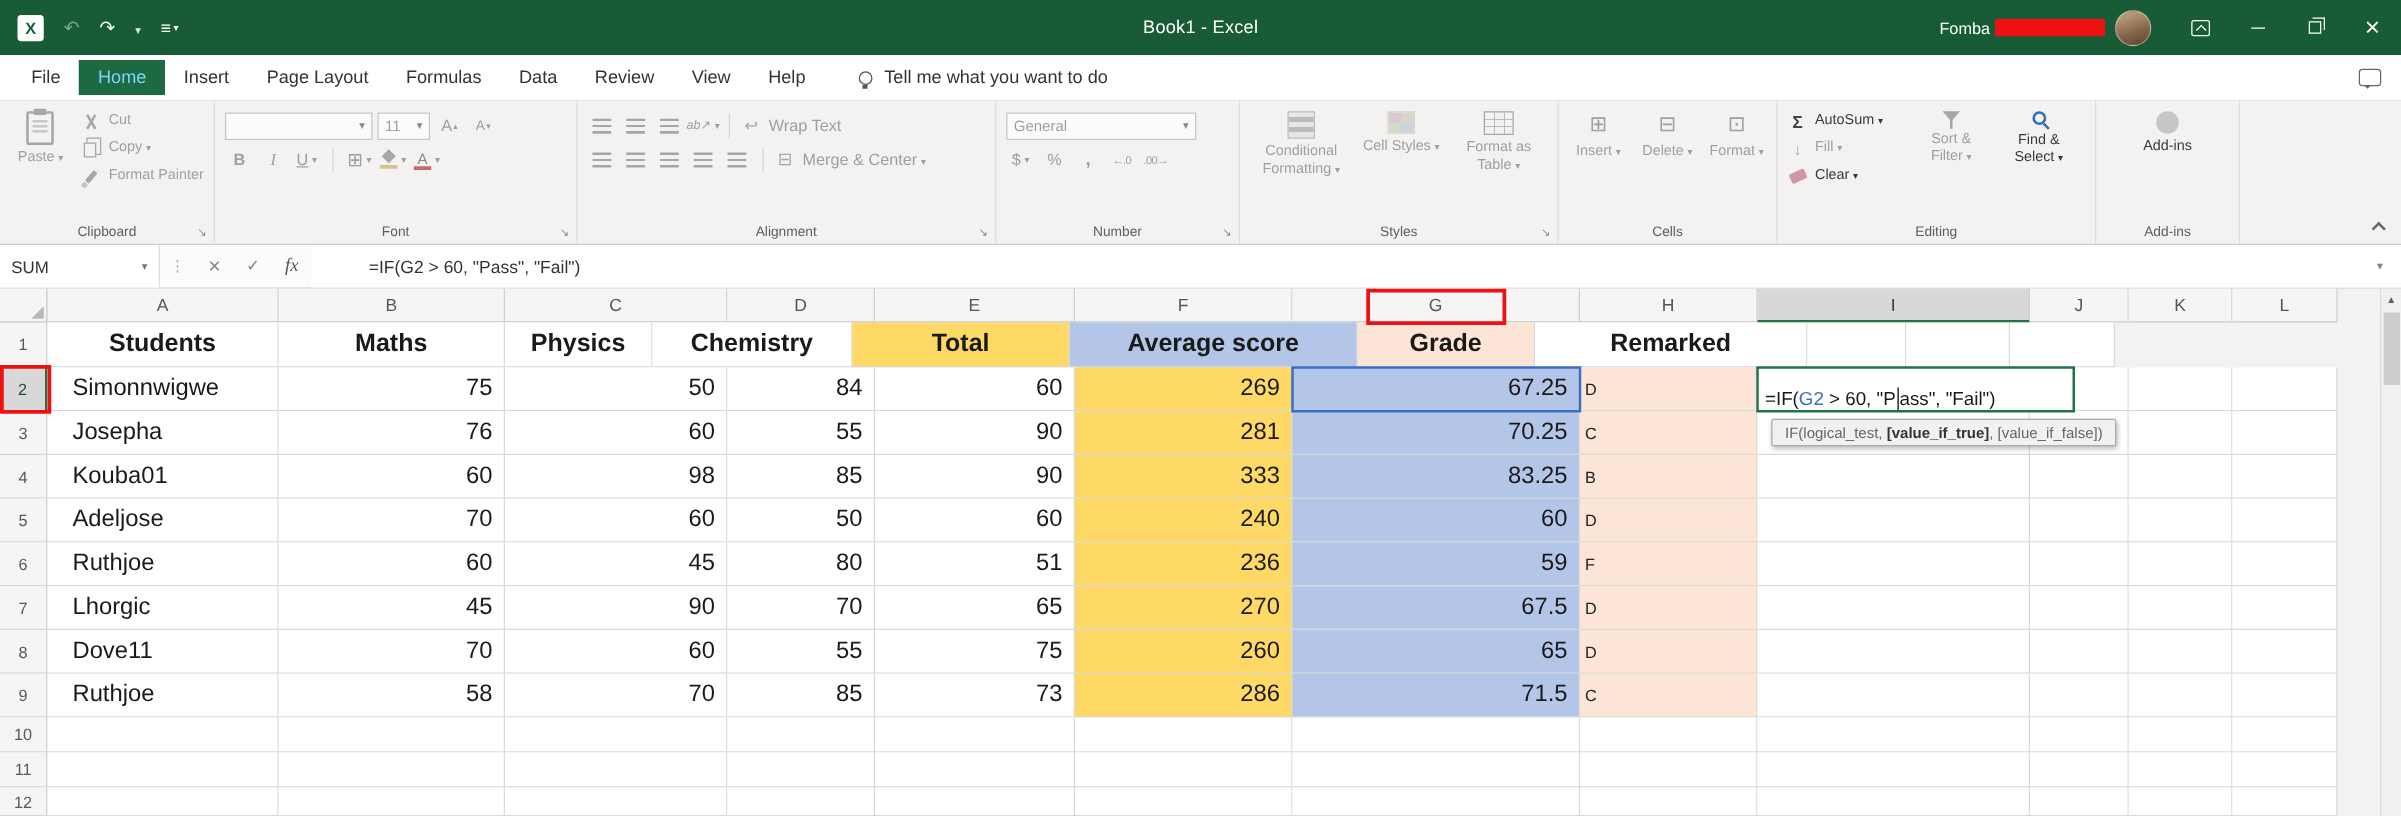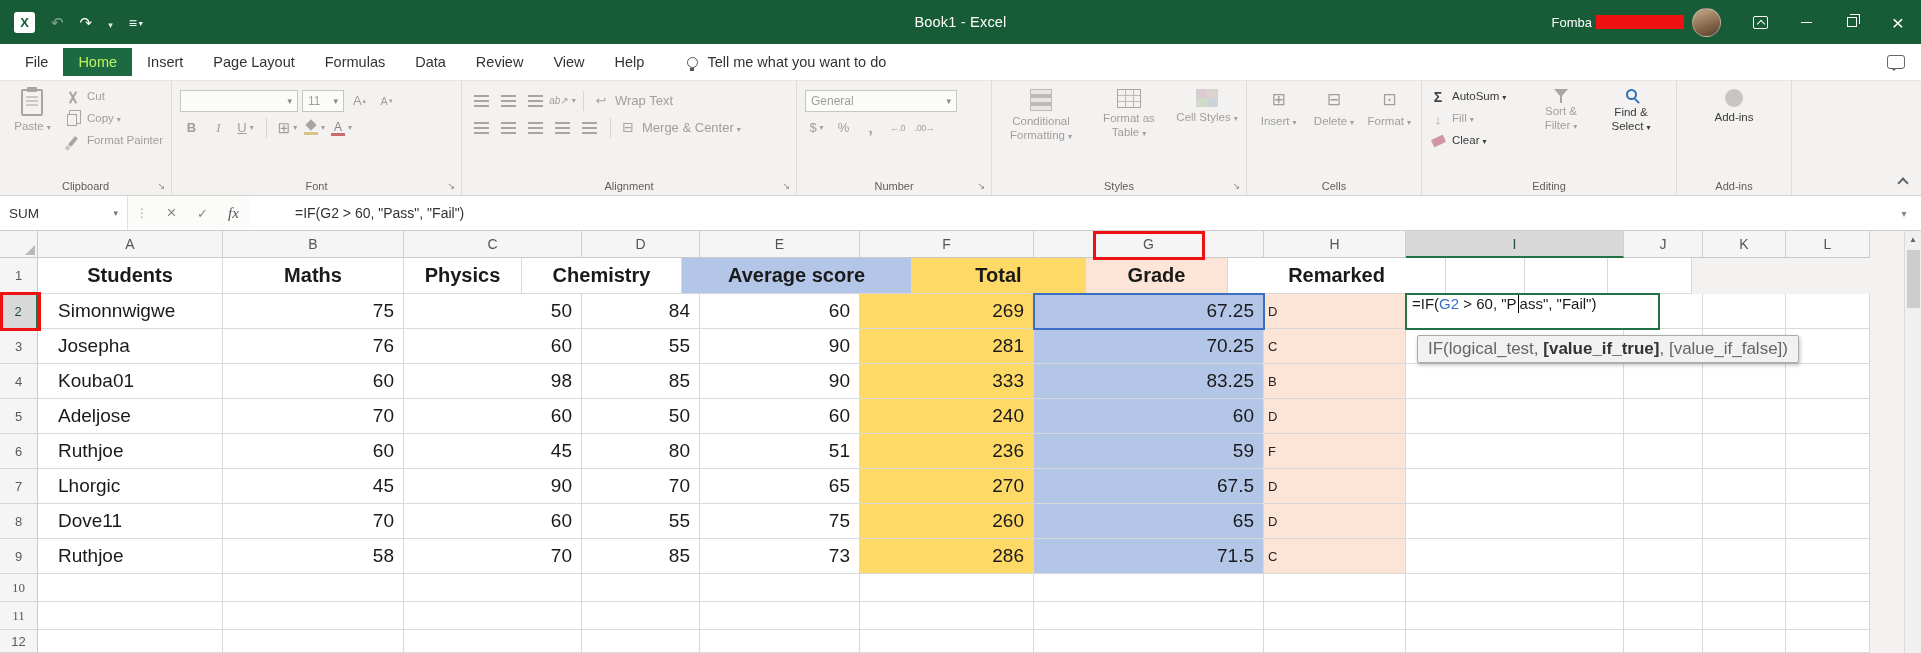--- a/index.html
+++ b/index.html
@@ -32,21 +32,21 @@
   .rdo-glyph{width:15px;height:13px;border:1px solid #fff;border-radius:2px;position:relative;}
   .rdo-glyph::after{content:"";position:absolute;left:4px;top:4px;width:5px;height:5px;border-left:1px solid #fff;border-top:1px solid #fff;transform:rotate(45deg);}
   .min-glyph{width:11px;height:1px;background:#fff;}
   .restore-glyph{width:10px;height:10px;border:1px solid #fff;position:relative;}
   .restore-glyph::before{content:"";position:absolute;top:-4px;left:2px;width:9px;height:9px;border-top:1px solid #fff;border-right:1px solid #fff;}
   .close-glyph::before{content:"\00D7";font-size:21px;line-height:1;}
 
   
   .tabsbar{height:37px;background:#fff;display:flex;align-items:center;padding-left:10px;position:relative;border-bottom:1px solid #e8e6e4;}
   .tab{padding:6px 15px;font-size:14.5px;color:#333;cursor:default;}
-  .tab.active{background:var(--tab-active);color:#bef264;}
+  .tab.active{background:var(--tab-active);color:#7dd3fc;}
   .tellme{display:flex;align-items:center;gap:9px;margin-left:28px;color:#333;font-size:14.5px;}
   .bulb{width:11px;height:11px;border:1.5px solid #555;border-radius:50%;position:relative;display:inline-block;}
   .bulb::after{content:"";position:absolute;left:2px;bottom:-4px;width:4px;height:3px;background:#555;}
   .comments-icn{position:absolute;right:16px;width:18px;height:14px;border:1.5px solid #666;border-radius:3px;}
   .comments-icn::after{content:"";position:absolute;bottom:-6px;left:3px;border:3px solid transparent;border-top-color:#666;}
 
   
   .ribbon{height:115px;background:#f3f2f1;display:flex;position:relative;border-bottom:1px solid #d2d0ce;}
   .rgroup{height:100%;border-right:1px solid #dedcda;display:flex;flex-direction:column;}
   .rbody{flex:1;display:flex;padding:3px 4px 0;}
@@ -133,42 +133,42 @@
 
   
   .sheet{position:relative;height:422px;background:#f3f2f1;}
   .chrow{display:flex;height:27px;}
   .corner{width:38px;background:#f5f5f5;border-right:1px solid #c9c9c9;border-bottom:1px solid #c9c9c9;position:relative;}
   .corner::after{content:"";position:absolute;right:2px;bottom:2px;border-left:10px solid transparent;border-bottom:10px solid #b8b8b8;}
   .ch{display:flex;align-items:center;justify-content:center;background:#f5f5f5;border-right:1px solid #d0d0d0;border-bottom:1px solid #c9c9c9;font-size:14px;color:#555;}
   .ch.hl{background:#d8d8d8;border-bottom:2px solid var(--accent-green);color:#1d4d32;}
   .row{display:flex;height:35px;}
   .r1{height:36px;}
-  .rsm{height:28px;font-family:Liberation Serif, serif;}
+  .rsm{height:28px;}
   .rlast{height:23px;}
   .rh{width:38px;background:#f5f5f5;border-right:1px solid #c9c9c9;border-bottom:1px solid #d6d6d6;display:flex;align-items:center;justify-content:center;font-size:13px;color:#5a5a5a;flex:none;}
   .rh.hl{background:#d8d8d8;border-right:2px solid var(--accent-green);color:#1d4d32;}
   .cell{border-right:1px solid #d9d9d9;border-bottom:1px solid #d9d9d9;background:#fff;display:flex;align-items:center;font-size:19px;color:#1a1a1a;overflow:hidden;flex:none;}
   .hdr{justify-content:center;font-weight:bold;font-size:20px;}
   .num{justify-content:flex-end;padding-right:9px;}
   .tname{padding-left:20px;}
   .grade{font-size:13px;padding-left:4px;color:#222;}
   .total-fill{background:var(--total-fill);}
   .avg-fill{background:var(--avg-fill);}
   .grade-fill{background:var(--grade-fill);}
   .wA{width:185px;} .wB{width:181px;} .wC{width:178px;} .wD{width:118px;} .wE{width:160px;} .wF{width:174px;}
   .wG{width:230px;} .wH{width:142px;} .wI{width:218px;} .wJ{width:79px;} .wK{width:83px;} .wL{width:84px;}
 
   
   .ref-outline{position:absolute;left:1033px;top:62px;width:232px;height:37px;border:2px solid var(--ref-blue);z-index:10;pointer-events:none;}
-  .edit-cell{position:absolute;left:1405px;top:62px;width:255px;height:37px;background:#fff;border:2px solid var(--accent-green);z-index:20;display:flex;align-items:flex-start;padding-left:5px;font-size:15px;color:#1a1a1a;white-space:pre;}
+  .edit-cell{position:absolute;left:1405px;top:62px;width:255px;height:37px;background:#fff;border:2px solid var(--accent-green);z-index:20;display:flex;align-items:flex-end;padding-left:5px;font-size:15px;color:#1a1a1a;white-space:pre;}
   .f-ref{color:var(--ref-blue);}
   .caret{display:inline-block;width:1px;height:18px;background:#000;margin:0 1px;animation:blink 1s steps(1) infinite;}
   @keyframes blink{0%,49%{opacity:1;}50%,100%{opacity:0;}}
-  .fn-tooltip{position:absolute;left:1417px;top:104px;z-index:25;background:#f1f1f1;border:1px solid #ababab;border-radius:2px;box-shadow:1px 2px 4px rgba(0,0,0,.25);padding:3px 10px;font-size:17px;color:#666;white-space:pre;}
+  .fn-tooltip{position:absolute;left:1417px;top:104px;z-index:25;background:#f1f1f1;border:1px solid #ababab;border-radius:2px;box-shadow:1px 2px 4px rgba(0,0,0,.25);padding:3px 10px;font-size:12px;color:#666;white-space:pre;}
   .fn-tooltip b{color:#333;}
   .ann{position:absolute;border:3px solid var(--annotation-red);z-index:50;pointer-events:none;background:transparent;}
   .ann-col{left:1093px;top:0;width:112px;height:29px;}
   .ann-row{left:0;top:61px;width:41px;height:39px;}
 
   
   .vscroll{position:absolute;right:0;top:0;bottom:0;width:17px;background:#f0f0f0;border-left:1px solid #dadada;z-index:40;}
   .vs-up{height:17px;display:flex;align-items:center;justify-content:center;color:#606060;font-size:8px;}
   .vs-up::before{content:"\25B2";}
   .vs-thumb{position:absolute;top:19px;left:2px;width:13px;height:58px;background:#cdcdcd;}
@@ -358,27 +358,27 @@
           <span class="launcher"></span>
         </div>
     </div>
 
     <div class="rgroup" style="width:255px">
       <div class="rbody" style="justify-content:space-around;width:100%;">
         <div class="bigbtn disabled" style="width:82px">
           <span class="icon-condfmt"></span>
           <span class="blabel ddafter">Conditional Formatting</span>
         </div>
+        <div class="bigbtn disabled" style="width:62px">
+          <span class="icon-cellstyles"></span>
+          <span class="blabel ddafter">Cell Styles</span>
+        </div>
         <div class="bigbtn disabled" style="width:78px">
           <span class="icon-table"></span>
           <span class="blabel ddafter">Format as Table</span>
-        </div>
-        <div class="bigbtn disabled" style="width:62px">
-          <span class="icon-cellstyles"></span>
-          <span class="blabel ddafter">Cell Styles</span>
         </div>
       </div>
       <div class="glabel">
           <span>Styles</span>
           <span class="launcher"></span>
         </div>
     </div>
 
     <div class="rgroup" style="width:175px">
       <div class="rbody" style="justify-content:space-around;width:100%;">
@@ -482,22 +482,22 @@
       <div class="ch wK">K</div>
       <div class="ch wL">L</div>
     </div>
 
     <div class="row r1">
       <div class="rh">1</div>
       <div class="cell wA hdr">Students</div>
       <div class="cell wB hdr">Maths</div>
       <div class="cell wD hdr">Physics</div>
       <div class="cell wE hdr">Chemistry</div>
+      <div class="cell wF hdr total-fill">Total</div>
       <div class="cell wG hdr avg-fill">Average score</div>
-      <div class="cell wF hdr total-fill">Total</div>
       <div class="cell wH hdr grade-fill">Grade</div>
       <div class="cell wI hdr">Remarked</div>
       <div class="cell wJ"></div>
       <div class="cell wK"></div>
       <div class="cell wL"></div>
     </div>
 
     <div class="row">
       <div class="rh hl">2</div>
       <div class="cell wA tname">Simonnwigwe</div>

